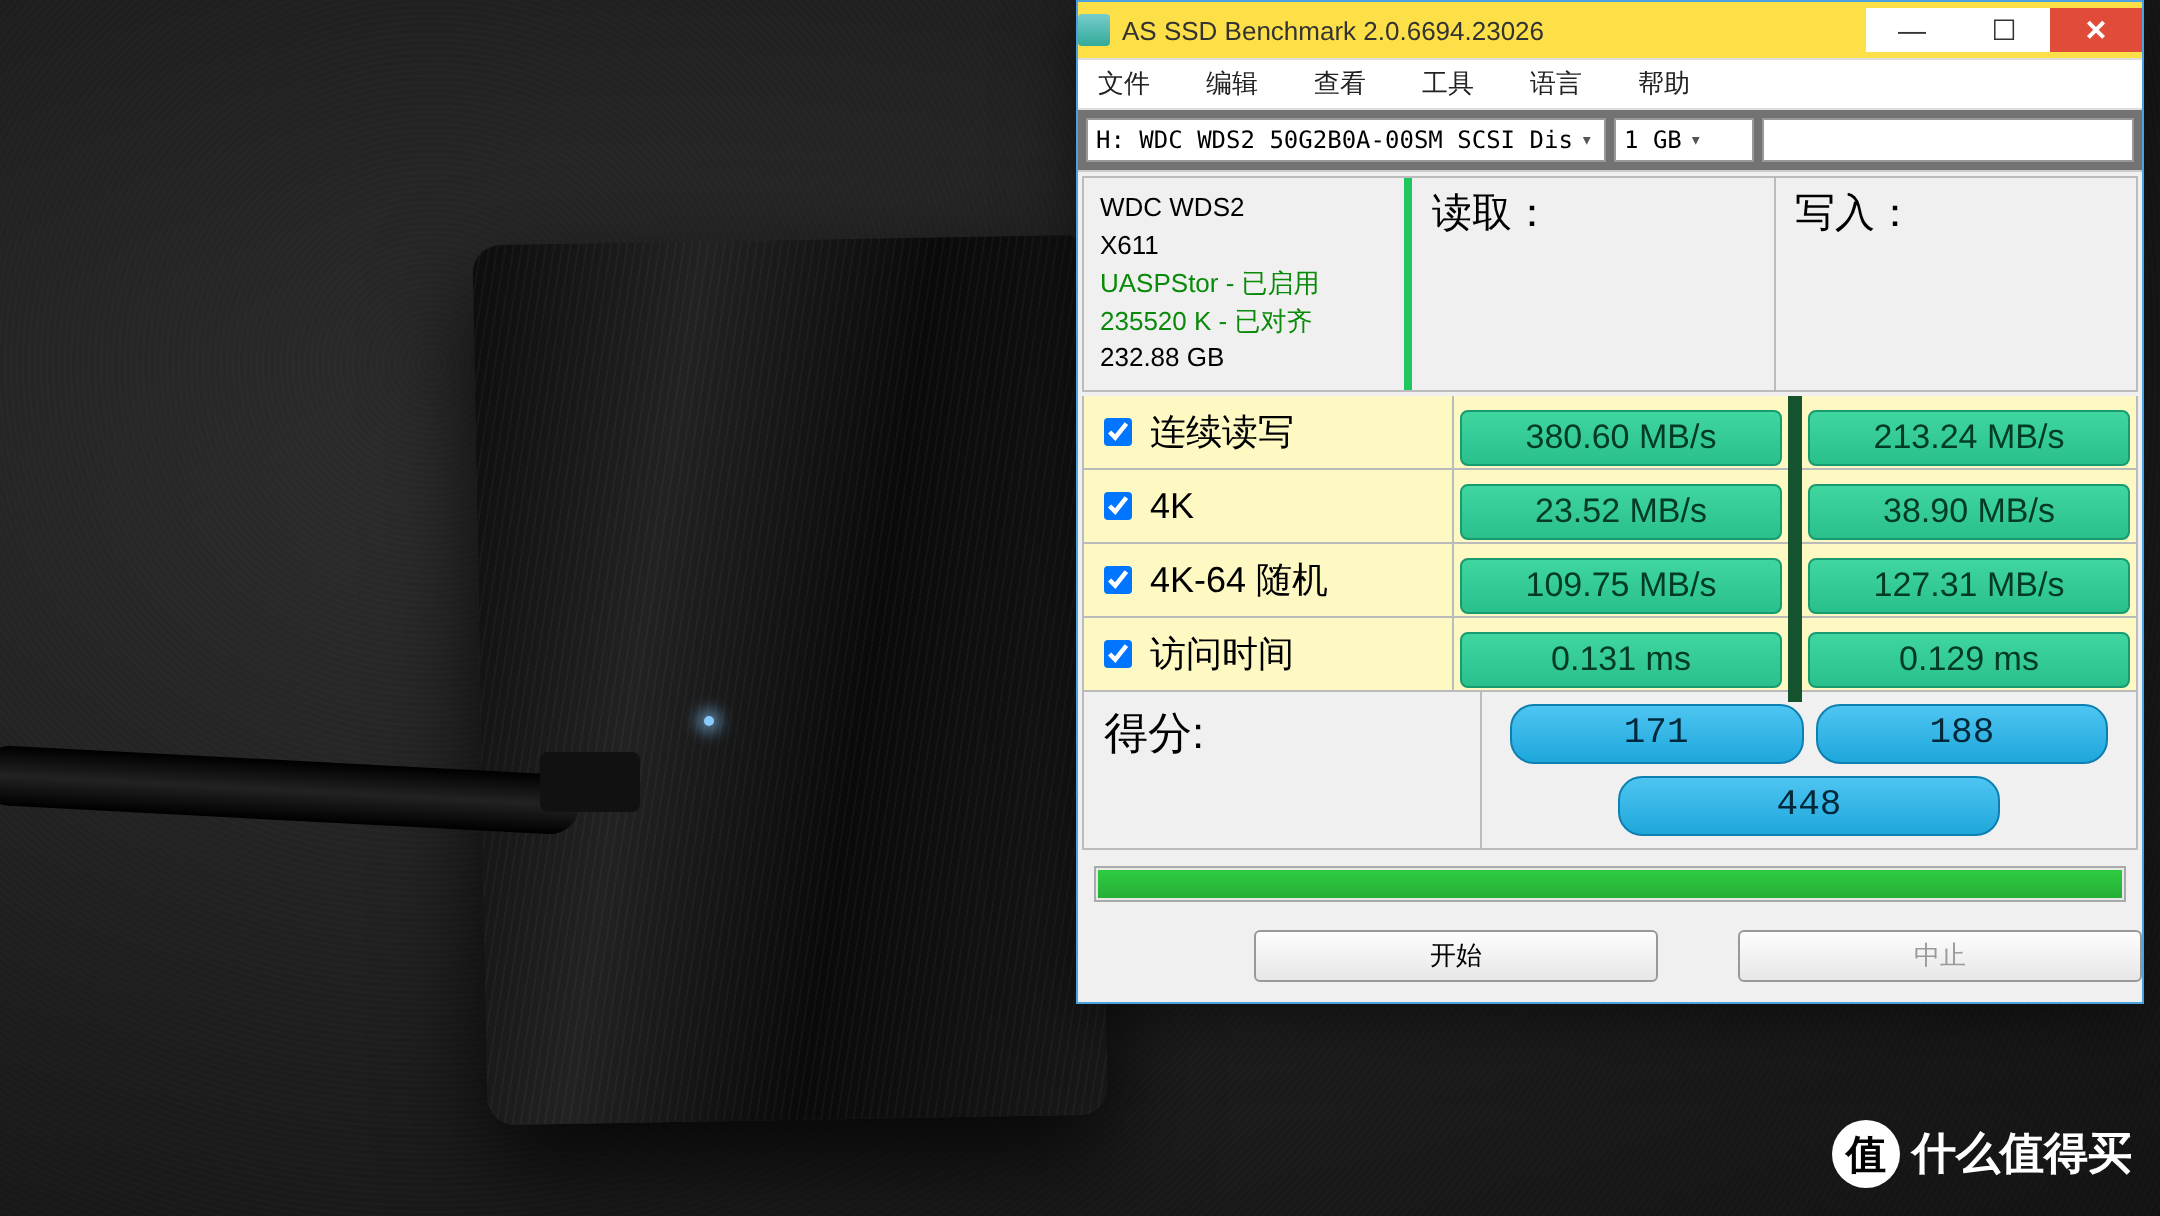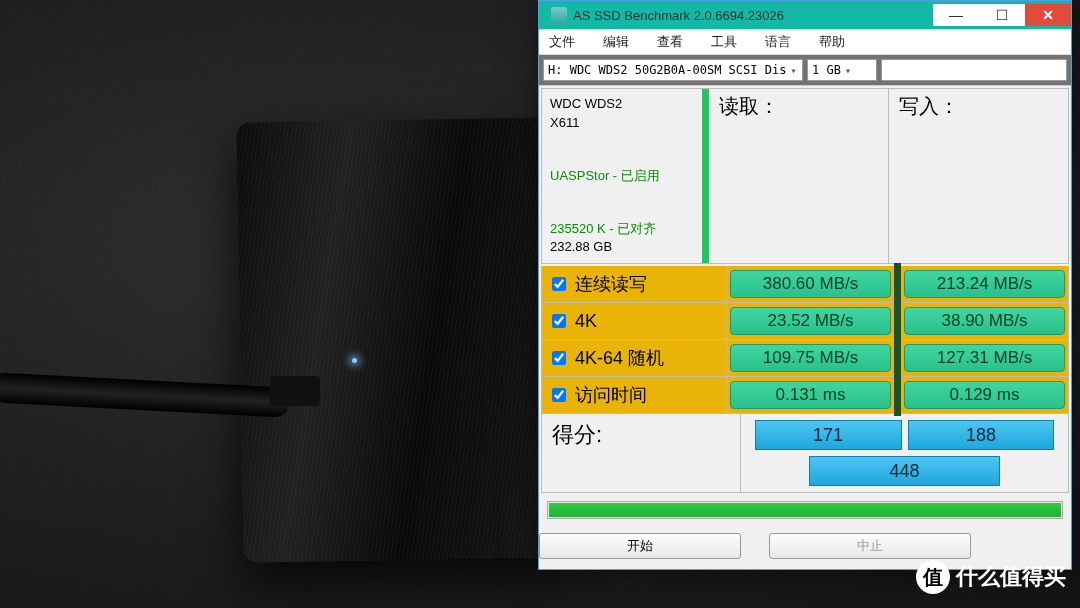--- a/index.html
+++ b/index.html
@@ -44,67 +44,67 @@
     position:absolute;
     left:538px; top:0;
     width:532px;
     background:#f0f0f0;
     border:1px solid #4aa3df;
     box-shadow:0 6px 30px rgba(0,0,0,.5);
     font-size:13px;
     color:#000;
   }
   .titlebar{
-    height:28px;background:#14b8a6;border-bottom:1px solid #ddd;
-    display:flex;align-items:center;padding:0 0 0 12px;
+    height:28px;background:#fde047;border-bottom:1px solid #ddd;
+    display:flex;align-items:center;padding:0 0 0 0;
     color:#333;font-size:13px;
   }
   .titlebar .ico{width:16px;height:16px;margin-right:6px;background:linear-gradient(#7cc,#3a9);border-radius:2px;}
   .titlebar .sp{flex:1;}
   .winbtn{width:46px;height:22px;display:flex;align-items:center;justify-content:center;font-size:14px;}
   .winbtn.min{background:#fff;}
   .winbtn.max{background:#fff;}
   .winbtn.close{background:#e04b3a;color:#fff;width:46px;height:22px;font-weight:700;}
 
   .menubar{height:24px;background:#fff;display:flex;align-items:center;gap:28px;padding:0 10px;color:#222;border-bottom:1px solid #ddd;}
   .menubar span{cursor:default;}
 
   .toolbar{height:26px;background:#737373;display:flex;align-items:center;gap:4px;padding:2px 4px;border-bottom:1px solid #ccc;}
   .combo{height:20px;background:#fff;border:1px solid #999;display:flex;align-items:center;padding:0 4px;font-family:monospace;font-size:12px;}
   .combo .arrow{margin-left:4px;font-size:10px;color:#555;}
   .textfield{flex:1;height:20px;background:#fff;border:1px solid #999;}
 
   .panel{display:flex;border:1px solid #bbb;margin:2px;background:#f0f0f0;}
-  .info-col{width:144px;padding:6px 8px;border-right:7px solid #22c55e;font-size:13px;line-height:1.45;}
-  .info-col .green{color:#0a8a0a;margin-top:34px;}
+  .info-col{width:144px;padding:6px 8px;border-right:4px solid #22c55e;font-size:13px;line-height:1.45;}
+  .info-col .green{color:#0a8a0a;}
   .hdr-col{flex:1;padding:4px 10px;font-size:20px;border-right:1px solid #bbb;}
   .hdr-col:last-child{border-right:none;}
 
   .rows{margin:0 2px;}
-  .row{display:flex;align-items:center;border:1px solid #bbb;border-top:none;background:#eab308;height:36px;}
+  .row{display:flex;align-items:flex-start;border:1px solid #bbb;border-top:none;background:#fef9c3;height:36px;}
   .row .labelcell{width:178px;display:flex;align-items:center;padding-left:6px;font-size:18px;gap:6px;border-right:1px solid #bbb;height:100%;}
   .row .labelcell input{width:14px;height:14px;}
   .valcell{flex:1;display:flex;align-items:center;justify-content:center;padding:3px;border-right:7px solid #14532d;height:100%;}
   .valcell:last-child{border-right:none;}
   .pill{background:linear-gradient(#3fd6a0,#29c08c);border:1px solid #1a9a70;border-radius:4px;
     width:100%;height:26px;display:flex;align-items:center;justify-content:center;
     font-size:17px;color:#003b22;font-weight:500;}
 
   .scorerow{display:flex;border:1px solid #bbb;border-top:none;margin:0 2px;background:#f0f0f0;min-height:74px;}
   .scorerow .slab{width:178px;padding:6px 10px;font-size:22px;border-right:1px solid #bbb;}
   .scorerow .sgrid{flex:1;display:flex;flex-wrap:wrap;align-items:flex-start;justify-content:center;gap:6px;padding:6px;}
-  .bluepill{background:linear-gradient(#4ec5f1,#1ea7dc);border:1px solid #0d7fb0;border-radius:0;
-    height:28px;display:flex;align-items:center;justify-content:center;font-size:18px;color:#00283a;}
+  .bluepill{background:linear-gradient(#4ec5f1,#1ea7dc);border:1px solid #0d7fb0;border-radius:12px;
+    height:28px;display:flex;align-items:center;justify-content:center;font-size:18px;color:#00283a;font-family:Liberation Mono, monospace;}
   .bluepill.half{width:46%;}
   .bluepill.full{width:60%;}
 
   .progress{margin:8px;height:16px;background:#e8e8e8;border:1px solid #aaa;position:relative;}
   .progress .bar{position:absolute;inset:1px;background:linear-gradient(#2ecc40,#27ae38);}
 
-  .btnrow{display:flex;gap:28px;justify-content:flex-start;padding:6px 0 10px;}
+  .btnrow{display:flex;gap:40px;justify-content:flex-end;padding:6px 0 10px;}
   .btn{width:200px;height:24px;background:linear-gradient(#fdfdfd,#e7e7e7);border:1px solid #999;border-radius:3px;
     display:flex;align-items:center;justify-content:center;font-size:13px;}
   .btn.disabled{color:#9a9a9a;}
 </style>
 </head>
 <body>
 
 <div class="photo-bg"></div>
 <div class="texture"></div>
 <div class="ssd"></div>

